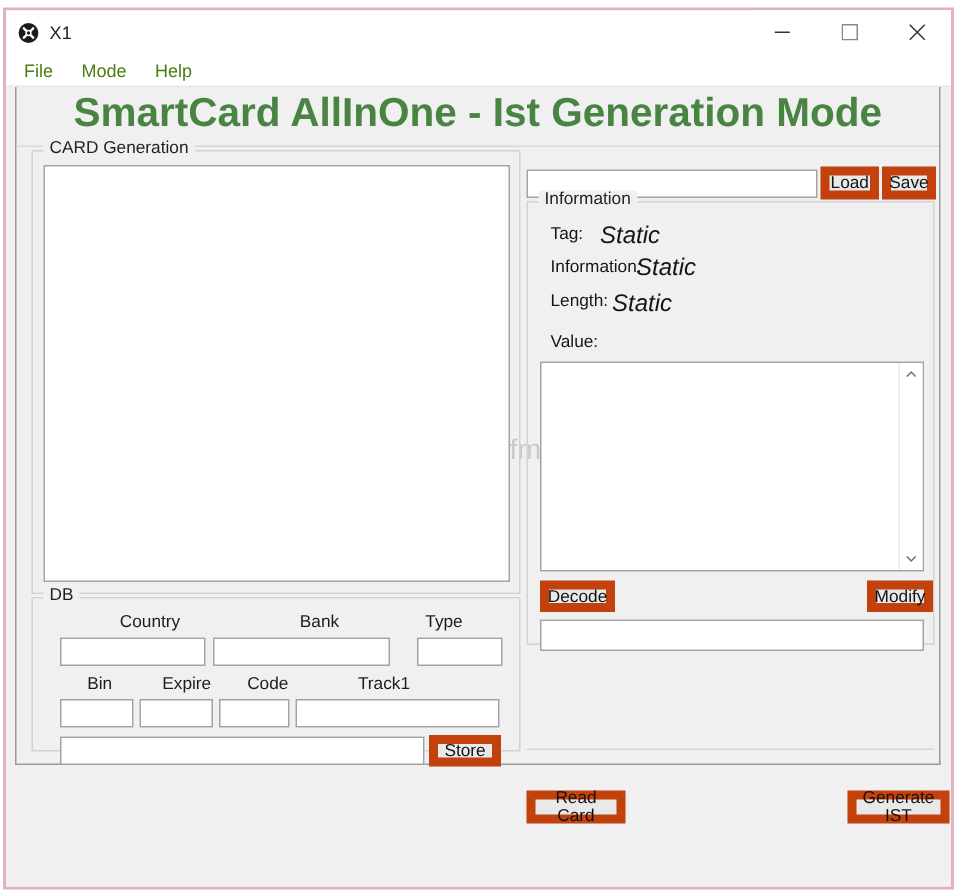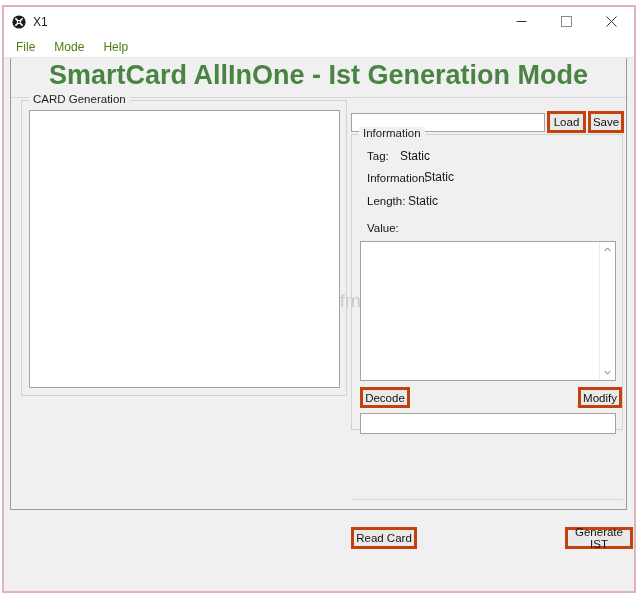--- a/index.html
+++ b/index.html
@@ -183,21 +183,21 @@
     font-family: "Liberation Sans", sans-serif;
     font-size: 11.5px;
     color: #111;
     padding: 0 3px;
     outline: none;
   }
 
   .btn {
     position: absolute;
     background: #e9e9e9;
-    border: 3px solid #c2410c;
+    border: 6px solid #c2410c;
     box-sizing: border-box;
     font-family: "Liberation Sans", sans-serif;
     font-size: 11.5px;
     color: #121212;
     text-align: center;
     display: flex;
     align-items: center;
     justify-content: center;
     cursor: default;
     padding: 0;
@@ -212,23 +212,24 @@
   }
 
   .infolabel {
     position: absolute;
     font-size: 11.5px;
     color: #151515;
     white-space: nowrap;
   }
   .infoval {
     position: absolute;
-    font-size: 12px;
+    font-size: 16px;
     color: #151515;
     white-space: nowrap;
+    font-style: italic;
   }
 
   
   #value-box {
     position: absolute;
     left: 8px;
     top: 106px;
     width: 256px;
     height: 140px;
     border: 1px solid #a3a3a3;
@@ -327,20 +328,44 @@
       <div id="banner">SmartCard AllInOne - Ist Generation Mode</div>
       <div id="banner-rule"></div>
 
       <div id="watermark">us1254397323wrkg.fm.alibaba.com</div>
 
       <div class="groupbox" id="card-group">
         <span class="grouplabel">CARD Generation</span>
         <div id="card-tree"></div>
       </div>
 
+      <div class="groupbox" id="db-group">
+        <span class="grouplabel">DB</span>
+
+        <span class="fieldlabel" style="left:23px; top:10px; width:110px;">Country</span>
+        <span class="fieldlabel" style="left:126px; top:10px; width:130px;">Bank</span>
+        <span class="fieldlabel" style="left:238px; top:10px; width:72px;">Type</span>
+
+        <input class="txt" style="left: 18px; top: 26px; width: 97px; height: 19px;" value="">
+        <input class="txt" style="left: 120px; top: 26px; width: 118px; height: 19px;" value="">
+        <input class="txt" style="left: 256px; top: 26px; width: 57px; height: 19px;" value="">
+
+        <span class="fieldlabel" style="left:18px; top:51px; width:53px;">Bin</span>
+        <span class="fieldlabel" style="left:71px; top:51px; width:63px;">Expire</span>
+        <span class="fieldlabel" style="left:129px; top:51px; width:55px;">Code</span>
+        <span class="fieldlabel" style="left:184px; top:51px; width:100px;">Track1</span>
+
+        <input class="txt" style="left: 18px; top: 67px; width: 49px; height: 19px;" value="">
+        <input class="txt" style="left: 71px; top: 67px; width: 49px; height: 19px;" value="">
+        <input class="txt" style="left: 124px; top: 67px; width: 47px; height: 19px;" value="">
+        <input class="txt" style="left: 175px; top: 67px; width: 136px; height: 19px;" value="">
+
+        <input class="txt" style="left: 18px; top: 92px; width: 243px; height: 19px;" value="">
+        <button class="btn" style="left:264px; top:91px; width:48px; height:21px;">Store</button>
+      </div>
 
       <input class="txt" style="left: 340px; top: 55px; width: 194px; height: 19px;" value="">
       <button class="btn" style="left:536px; top:53px; width:39px; height:22px;">Load</button>
       <button class="btn" style="left:577px; top:53px; width:36px; height:22px;">Save</button>
 
       <div class="groupbox" id="info-group">
         <span class="grouplabel">Information</span>
 
         <span class="infolabel" style="left:15px; top:15px;">Tag:</span>
         <span class="infoval" style="left:48px; top:14px;">Static</span>

